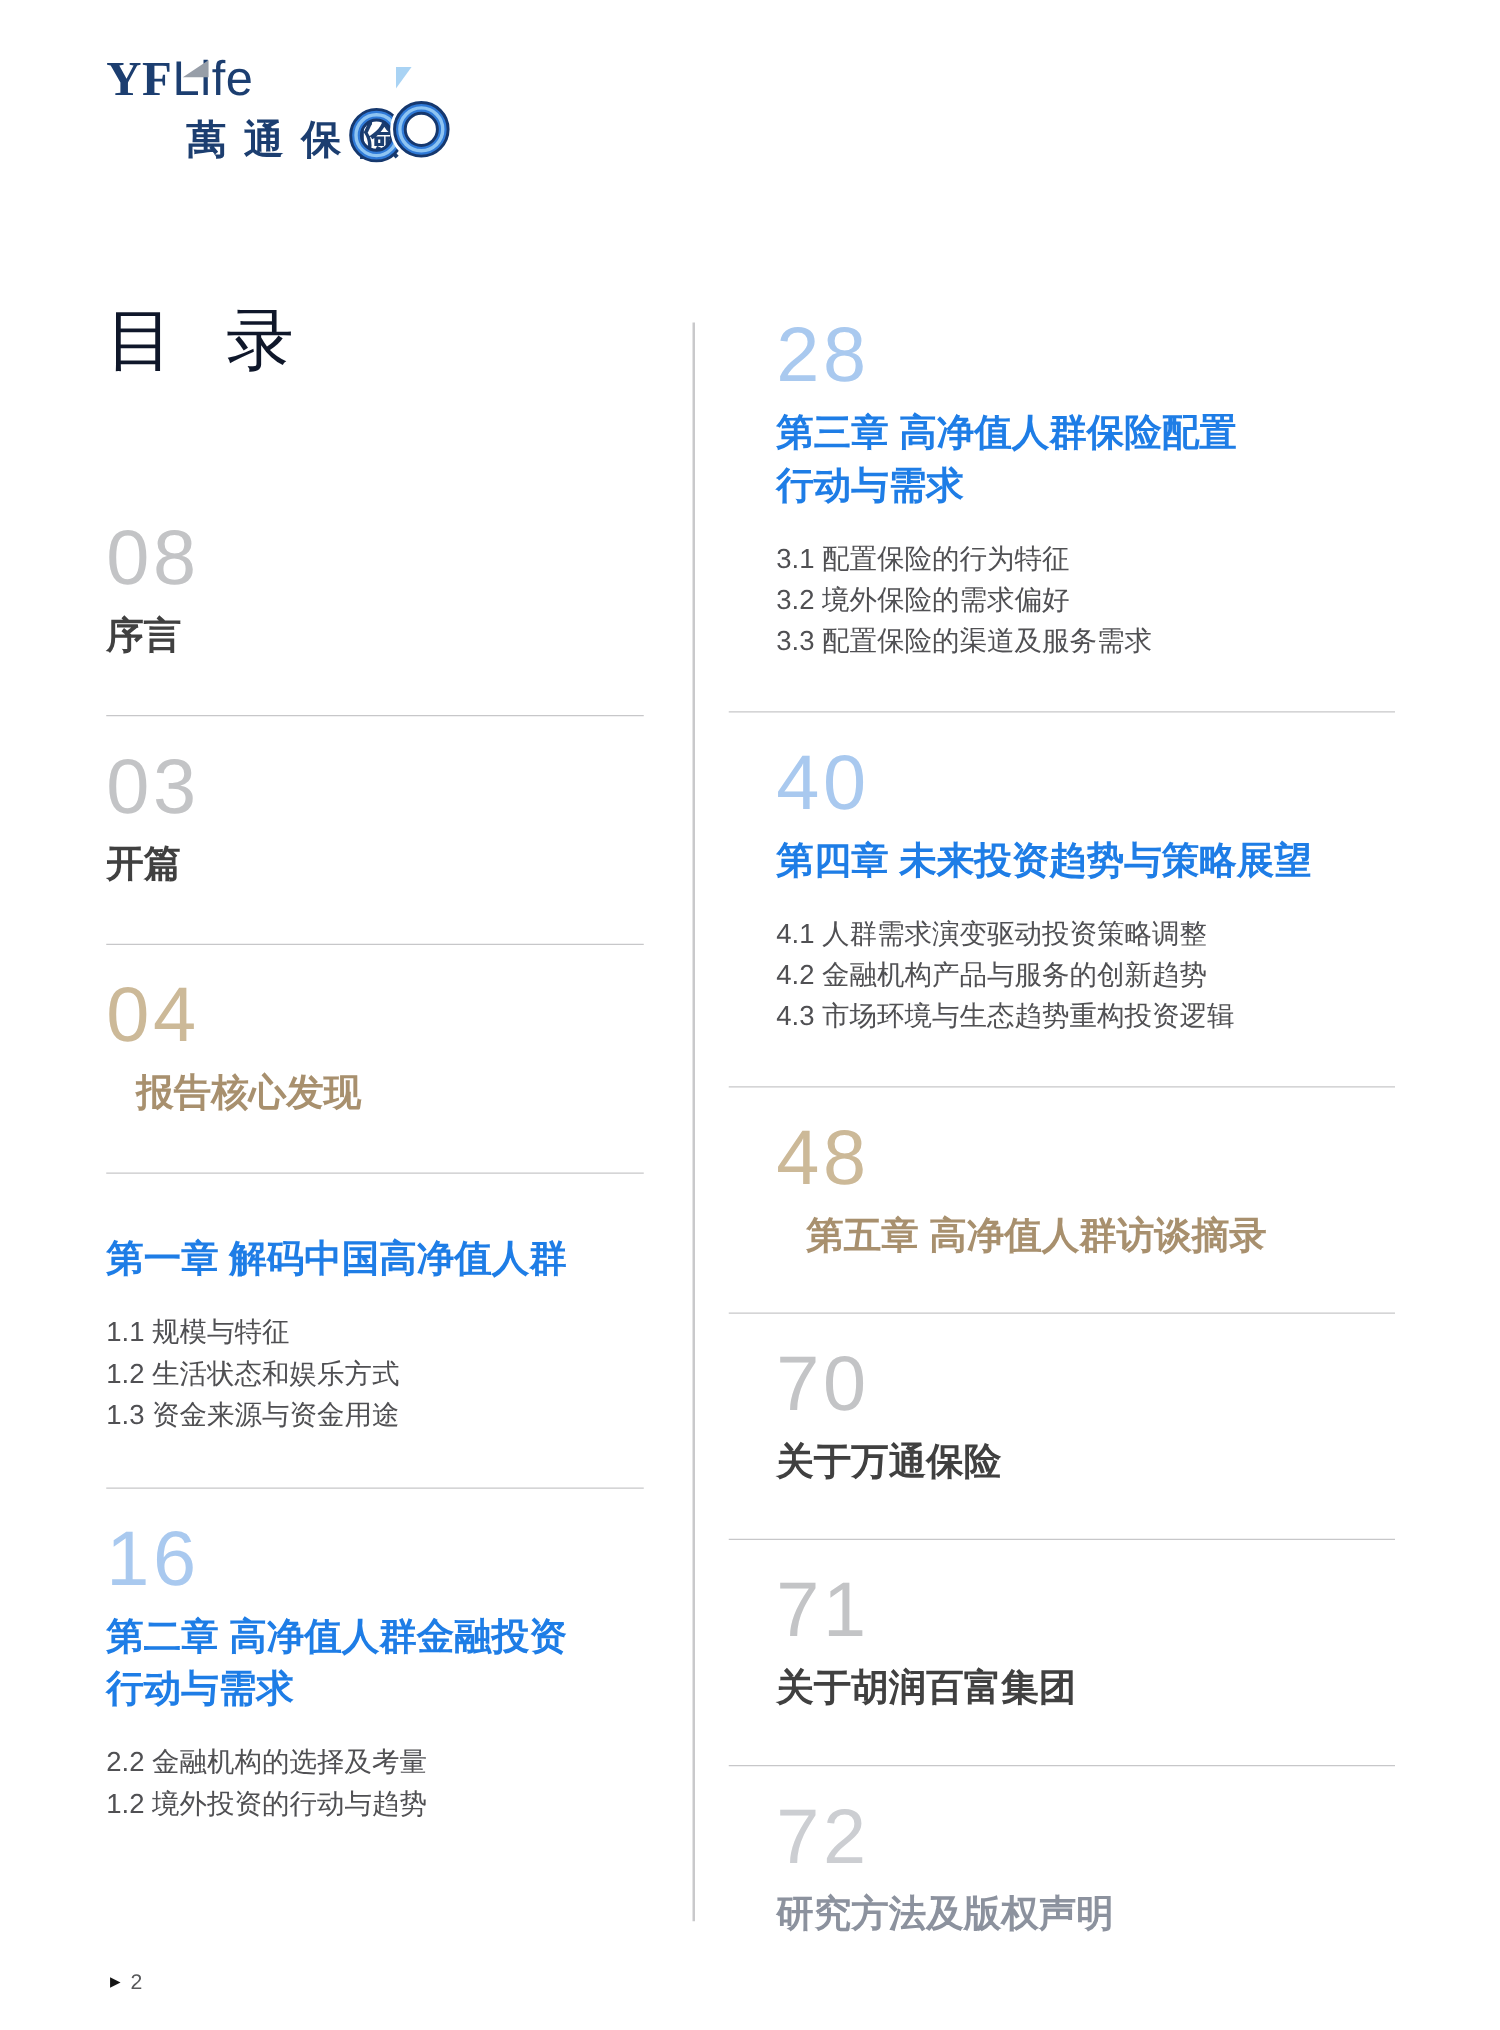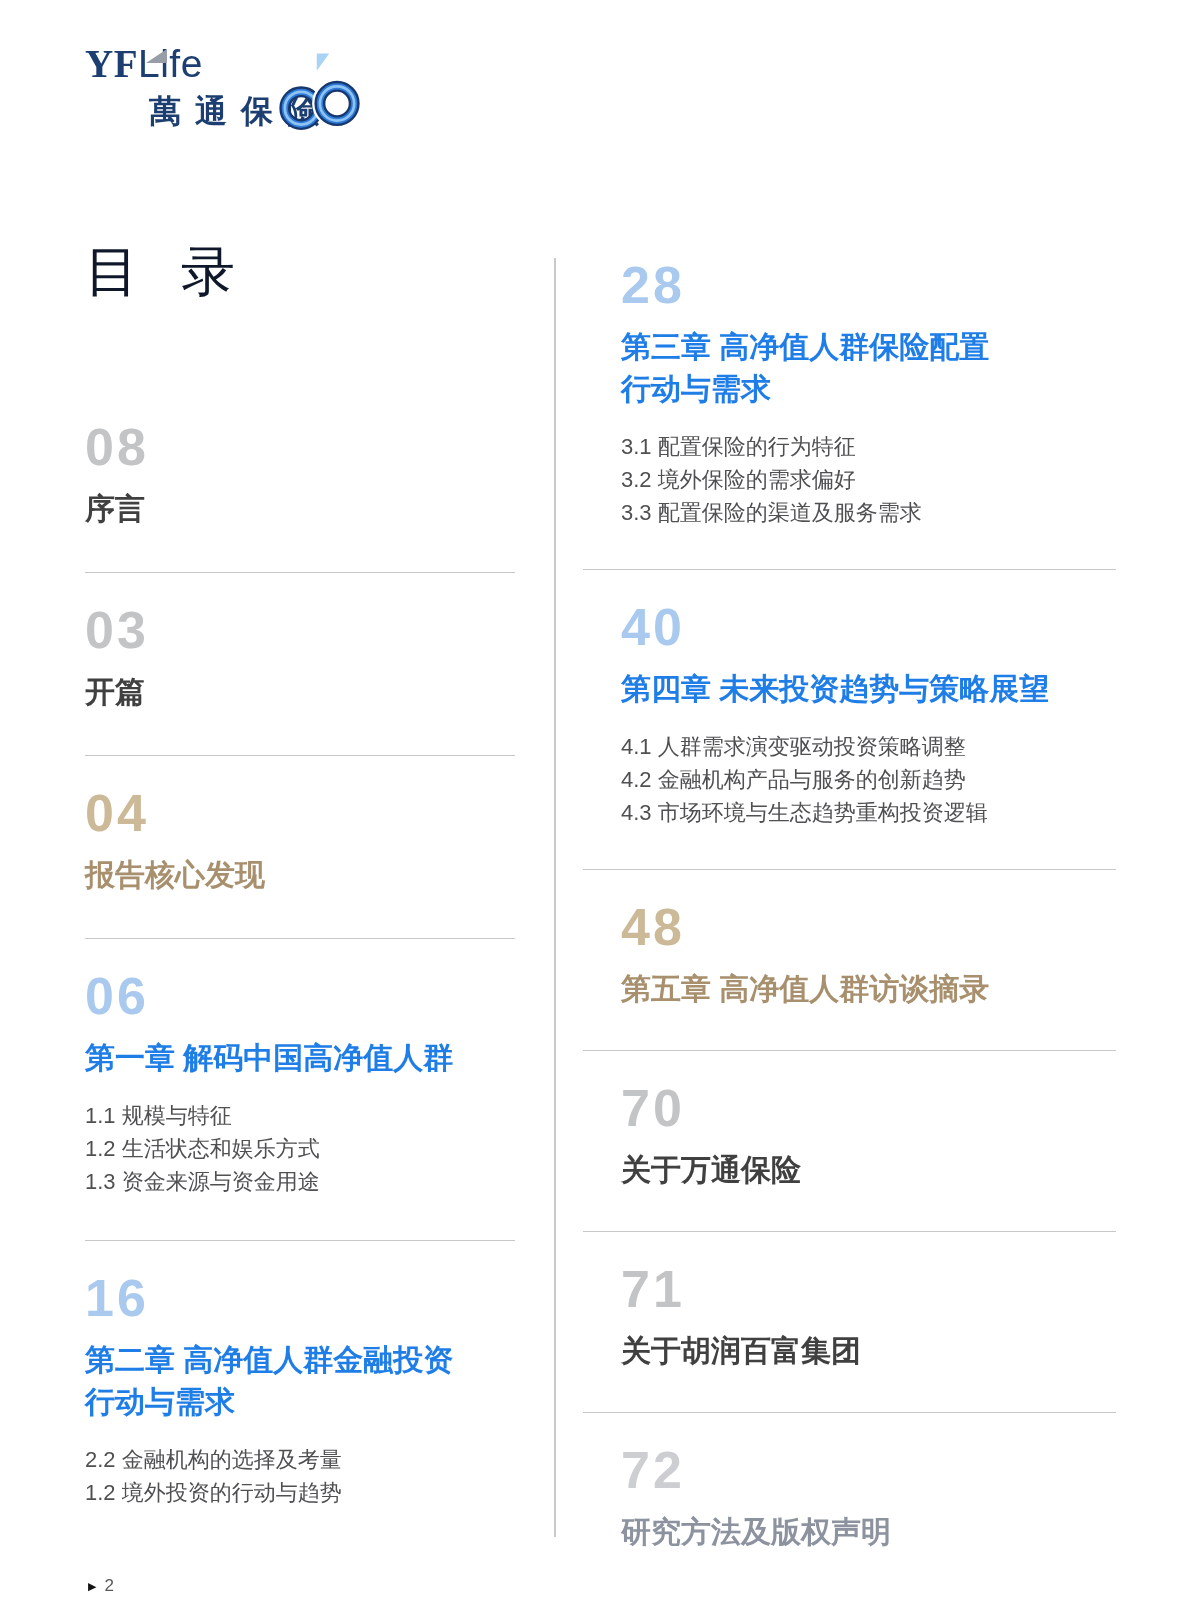--- a/index.html
+++ b/index.html
@@ -21,29 +21,29 @@
     position:absolute;left:85px;top:236px;margin:0;
     font-size:54px;font-weight:400;color:#0f172a;letter-spacing:42px;white-space:nowrap;
   }
   
   .col{position:absolute;}
   .col-left{left:85px;top:390px;width:430px;}
   .col-right{left:583px;top:228px;width:533px;}
   .toc-section{padding:32px 0 42px;border-bottom:1px solid #c7c7c9;}
   .col-right .toc-section{padding-left:38px;padding-bottom:40px;}
   .col .toc-section:last-child{border-bottom:none;}
-  .num{font-size:52px;line-height:50px;font-weight:700;letter-spacing:3px;color:#c3c4c6;}
+  .num{font-size:62px;line-height:50px;font-weight:400;letter-spacing:3px;color:#c3c4c6;}
   .title{margin:16px 0 0;font-size:30px;line-height:42px;font-weight:700;color:#404040;white-space:pre-line;}
   .subs{margin-top:20px;}
   .sub{font-size:22px;line-height:33px;color:#505053;}
   
   .style-blue  .num{color:#a9c9ef;}
   .style-blue  .title{color:#1e7de6;}
   .style-gold  .num{color:#ccb998;}
-  .style-gold  .title{color:#a8906e;}
+  .style-gold  .title{color:#a8906e;margin-left:24px;}
   .style-muted .num{color:#ccced2;}
   .style-muted .title{color:#8c929e;}
   
   .vrule{position:absolute;left:554px;top:258px;width:2px;height:1279px;background:#c9c9cb;}
   
   .footer{position:absolute;left:88px;top:1578px;display:flex;align-items:center;gap:8px;}
   .footer .tri{font-size:11px;color:#141414;line-height:16px;}
   .footer .pg{font-size:17px;color:#58595b;line-height:16px;}
 </style>
 </head>
@@ -102,21 +102,20 @@
 
   </section>
 
   <section class="toc-section style-gold">
     <div class="num">04</div>
     <h2 class="title">报告核心发现</h2>
 
   </section>
 
   <section class="toc-section style-blue">
-    <div class="num">06</div>
     <h2 class="title">第一章 解码中国高净值人群</h2>
     <div class="subs">
         <div class="sub">1.1 规模与特征</div>
         <div class="sub">1.2 生活状态和娱乐方式</div>
         <div class="sub">1.3 资金来源与资金用途</div>
       </div>
   </section>
 
   <section class="toc-section style-blue">
     <div class="num">16</div>

